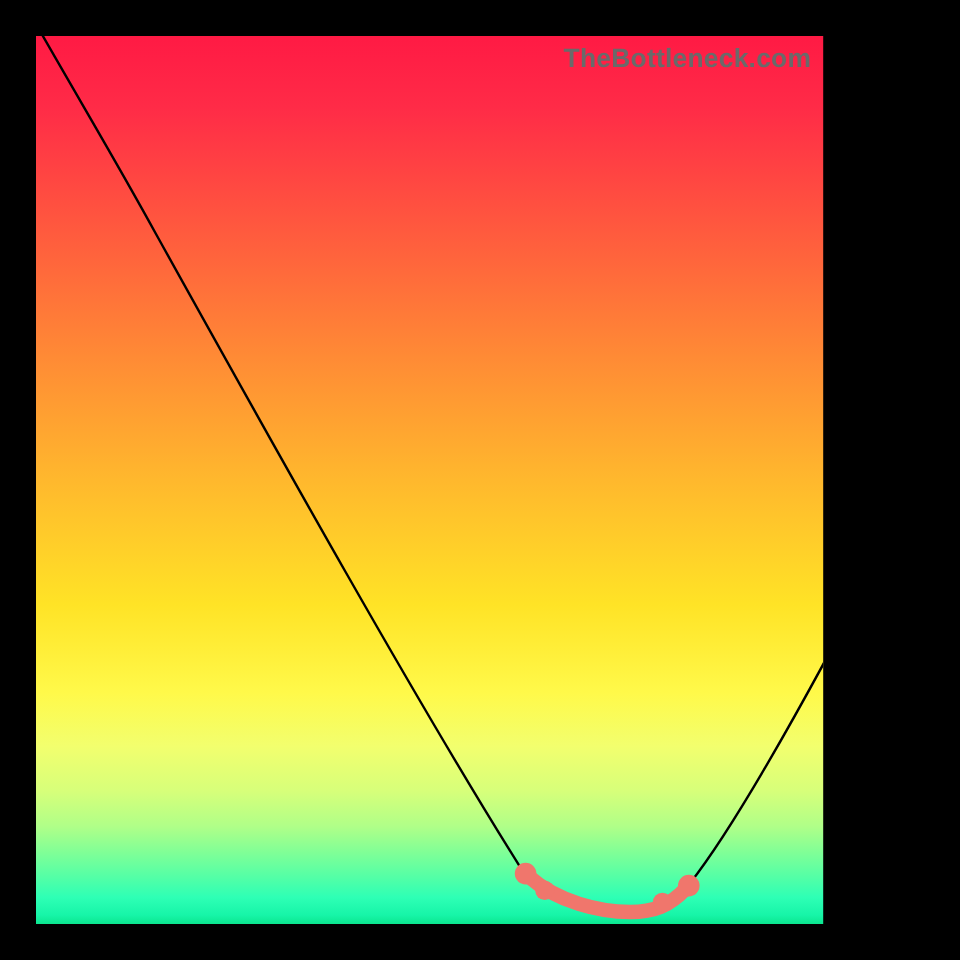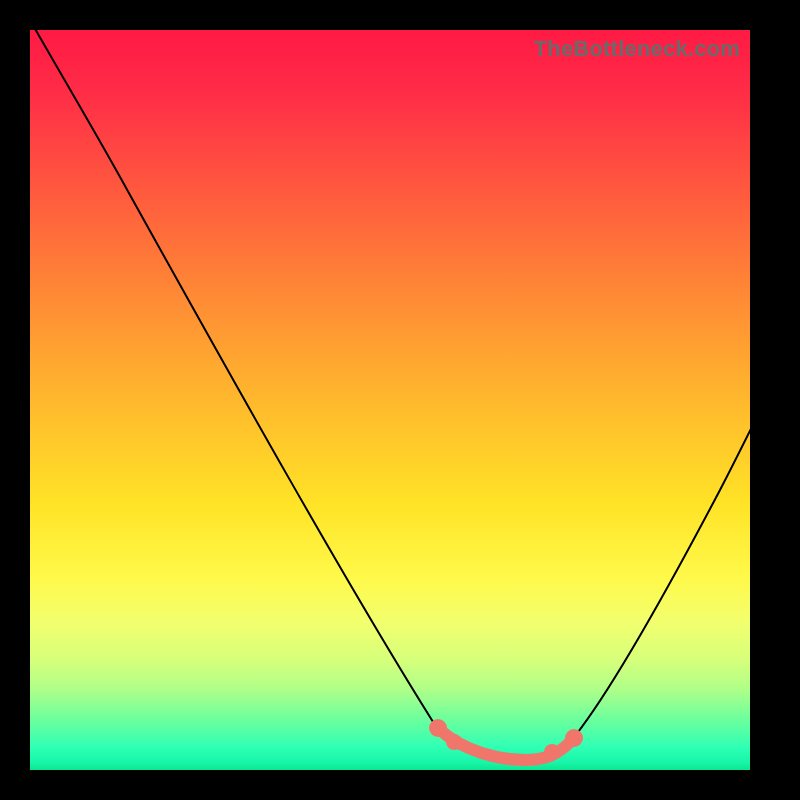--- a/index.html
+++ b/index.html
@@ -14,21 +14,21 @@
   .frame {
     position: relative;
     width: 800px;
     height: 800px;
     background: #000;
   }
   .plot-area {
     position: absolute;
     left: 30px;
     top: 30px;
-    width: 720px;
+    width: 656px;
     height: 740px;
     
     background: linear-gradient(to bottom,
       #ff1a44 0%,
       #ff2b47 8%,
       #ff5a3e 22%,
       #ff8a35 36%,
       #ffb82d 50%,
       #ffe326 64%,
       #fff94a 74%,

